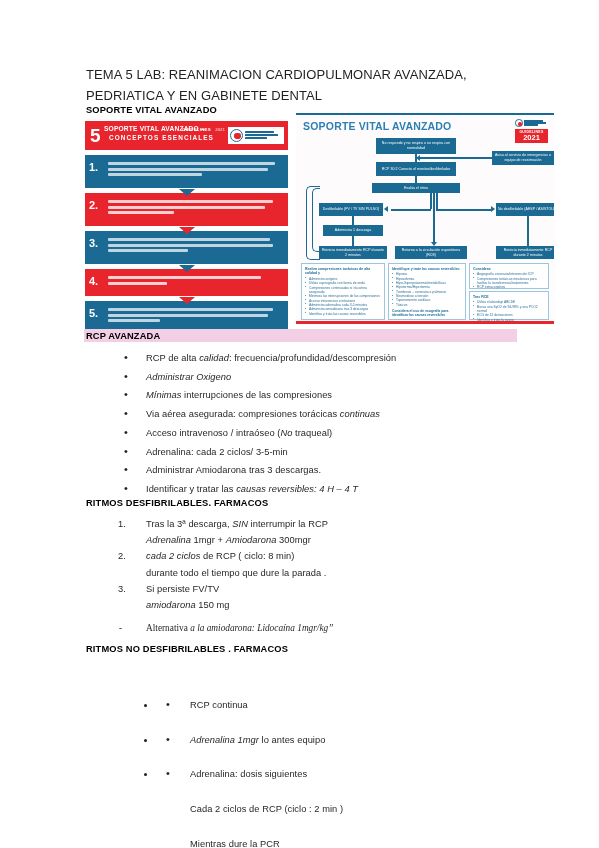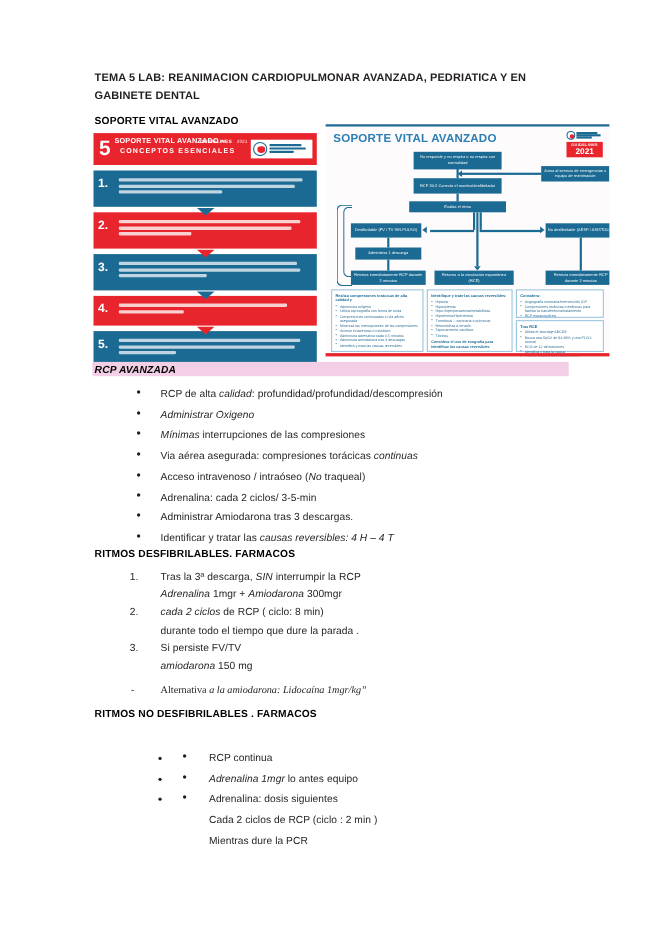--- a/index.html
+++ b/index.html
@@ -11,43 +11,43 @@
     font-family: "Liberation Sans", sans-serif;
     color: #231f20;
     overflow: hidden;
   }
   .page { position: relative; width: 599px; height: 848px; padding: 0; }
 
   
   .doc-title {
     position: absolute;
     left: 86px; top: 64px; width: 430px;
-    font-size: 10px; line-height: 1.62;
+    font-size: 13px; line-height: 1.62;
     letter-spacing: 0.1px;
-    font-weight: 700;
+    font-weight: 400;
     color: #231f20;
   }
 
   
   .h-bold {
     position: absolute;
     font-size: 9.3px; font-weight: bold; letter-spacing: 0.15px;
     color: #000;
   }
   .sv-head { left: 86px; top: 105px; }
 
   .rcp-band {
     position: absolute;
     left: 84px; top: 329px; width: 433px; height: 13px;
     background: #f2cfe4;
   }
   .rcp-band-label {
     position: absolute;
     left: 86px; top: 331px;
-    font-size: 9.3px; font-weight: bold; letter-spacing: .15px; color: #000; font-style: italic;
+    font-size: 9.3px; font-weight: bold; letter-spacing: .15px; color: #000;
   }
 
   .rd-head  { left: 86px; top: 498px; }
   .rnd-head { left: 86px; top: 644px; }
 
   
   ul.bullets, ol.numbers { margin: 0; padding: 0; list-style: none; }
   .bullets { position: absolute; left: 116px; top: 349px; width: 400px; }
   .bullets li {
     position: relative;
@@ -94,21 +94,21 @@
     padding-left: 34px;
     font-size: 9.3px;
     line-height: 18.7px;
     letter-spacing: .05px;
   }
   .bullets2 li::before {
     content: "\2022";
     position: absolute; left: 10px; top: -1px;
     font-size: 11px; color: #231f20;
   }
-  .bullets2 .sub { display:block; white-space: nowrap; }
+  .bullets2 .sub { display:block; white-space: nowrap; margin-top: 16px; }
 
   em, .it { font-style: italic; }
 
   
   .infog {
     position: absolute;
     left: 85px; top: 121px;
     width: 203px; height: 207px;
     background: #ffffff;
   }
@@ -468,21 +468,21 @@
         <li>Control objetivo de la temperatura</li>
       </ul>
     </div>
   </div>
   <div class="flow-underline"></div>
 
   <div class="rcp-band"></div>
   <div class="rcp-band-label">RCP AVANZADA</div>
 
   <ul class="bullets">
-      <li><span>RCP de alta </span><em>calidad</em><span>: profundidad/profundidad/descompresión</span></li>
+      <li><span>RCP de alta </span><em>calidad</em><span>: frecuencia/profundidad/descompresión</span></li>
       <li><em>Administrar Oxigeno</em></li>
       <li><em>Mínimas</em><span> interrupciones de las compresiones</span></li>
       <li><span>Via aérea asegurada: compresiones torácicas </span><em>continuas</em></li>
       <li><span>Acceso intravenoso / intraóseo (</span><em>No</em><span> traqueal)</span></li>
       <li><span>Adrenalina: cada 2 ciclos/ 3-5-min</span></li>
       <li><span>Administrar Amiodarona tras 3 descargas.</span></li>
       <li><span>Identificar y tratar las </span><em>causas reversibles: 4 H – 4 T</em></li>
     </ul>
 
   <div class="h-bold rd-head">RITMOS DESFIBRILABLES. FARMACOS</div>

